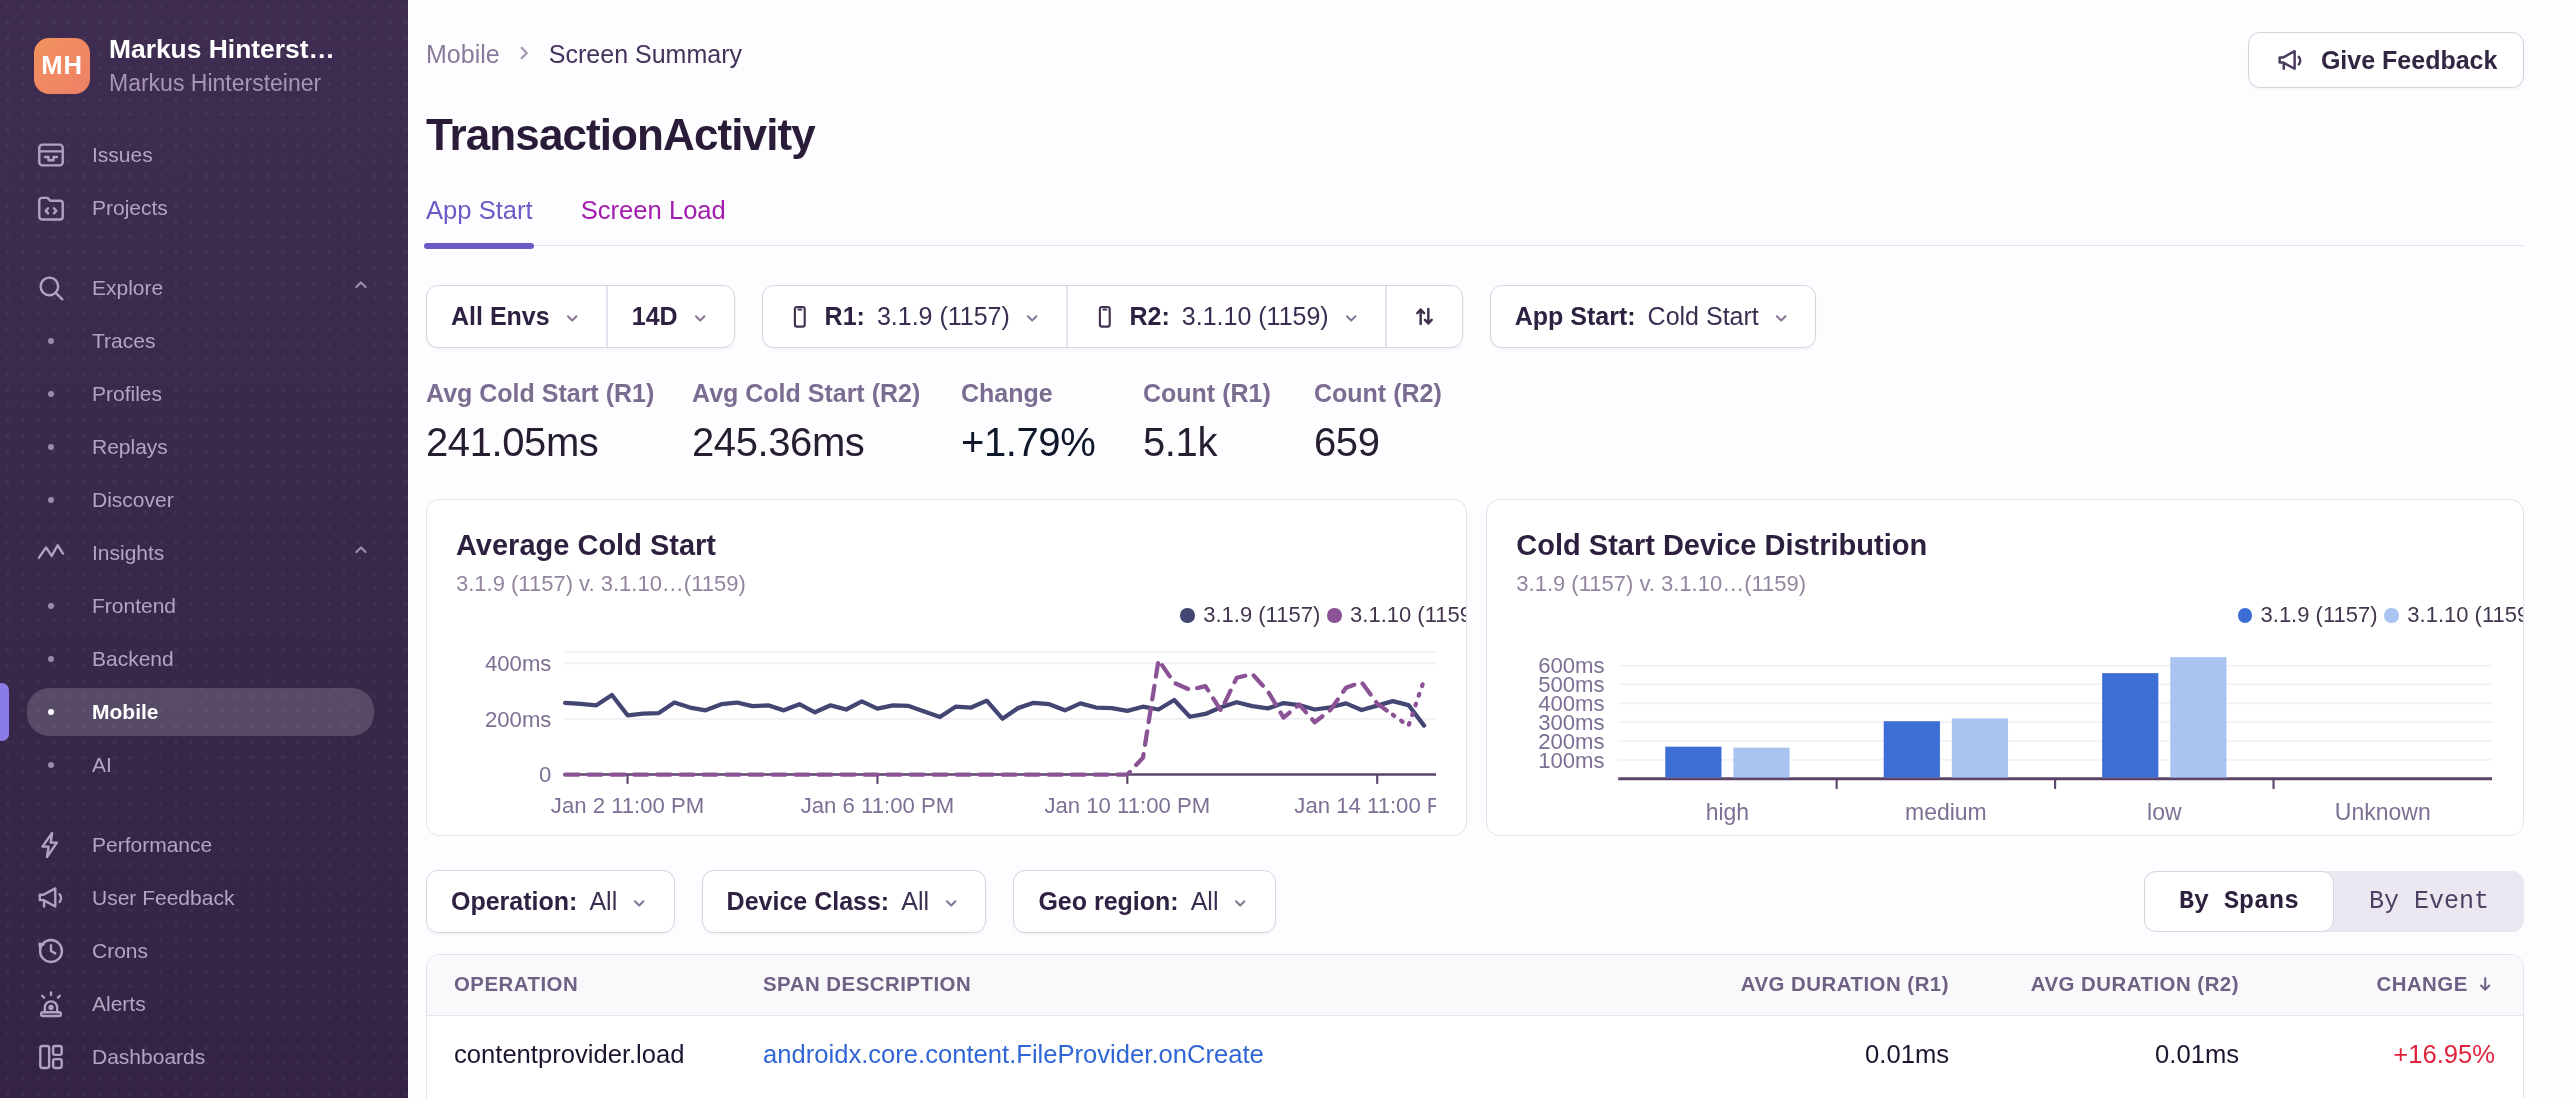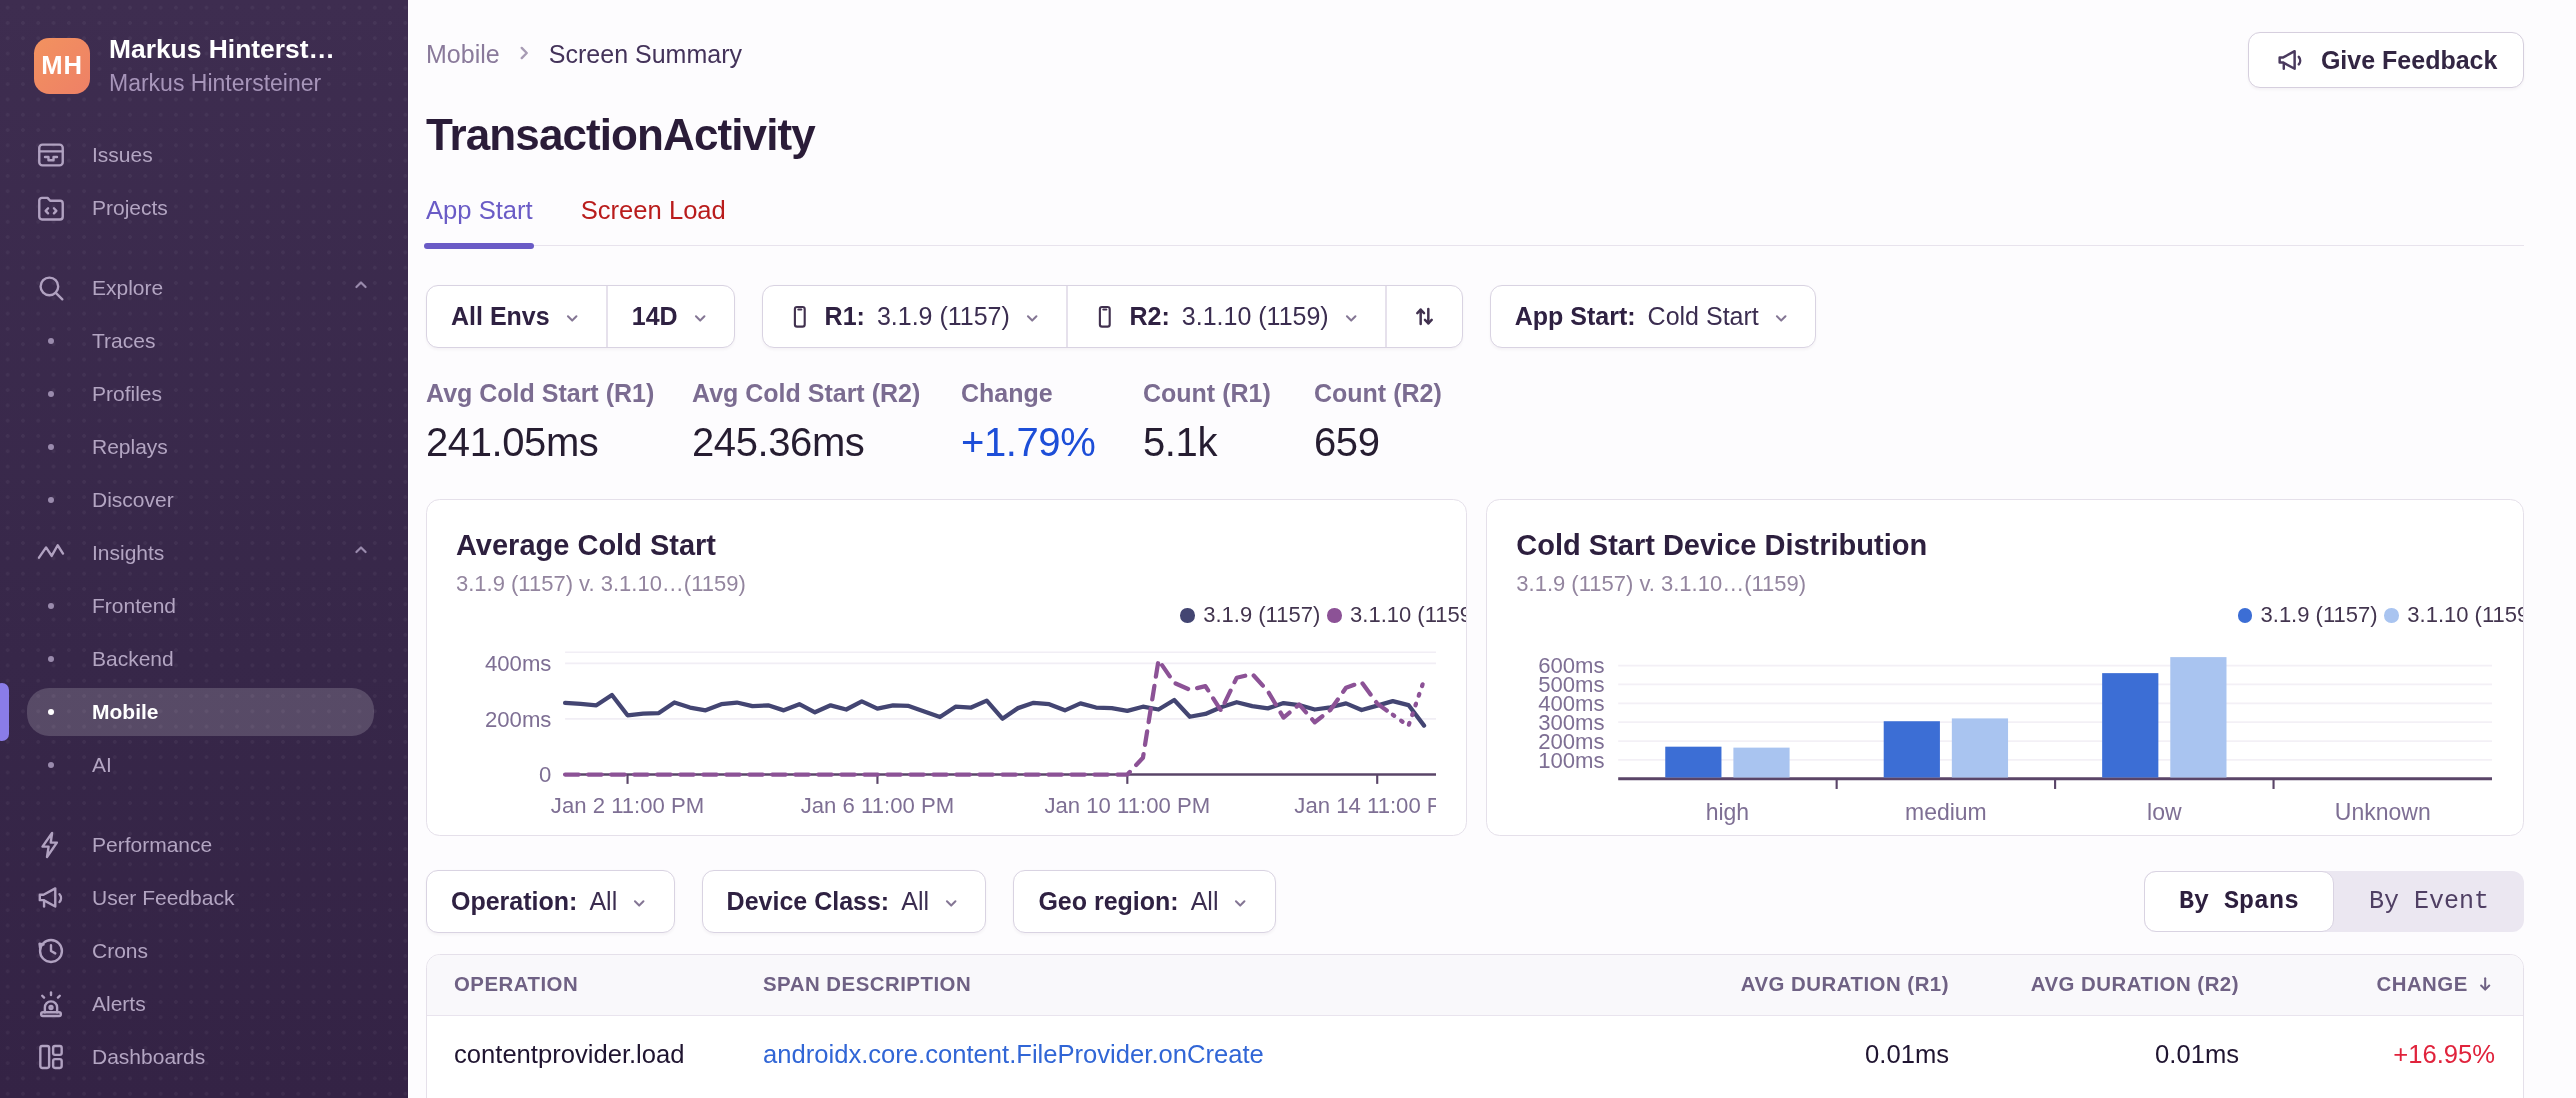--- a/index.html
+++ b/index.html
@@ -65,21 +65,21 @@
     display:flex;align-items:center;gap:15.3px;height:56px;padding:0 25.6px;
     background:#fff;border:1.7px solid #d6cfde;border-radius:12px;
     font-size:25px;font-weight:700;color:#332643;cursor:pointer;
     box-shadow:0 1.7px 2.6px rgba(40,20,60,0.04);
     font-family:inherit;
   }
   .feedback-btn svg{width:31px;height:31px;stroke:#4a3a5e;fill:none;stroke-width:1.9;stroke-linecap:round;stroke-linejoin:round;}
   .page-title{margin-top:22px;font-size:44px;font-weight:700;letter-spacing:-0.9px;color:#2a1c38;}
   
   .tabs{margin-top:36px;display:flex;gap:48px;border-bottom:1.7px solid #e8e3ed;}
-  .tab{position:relative;padding-bottom:20.4px;font-size:25.6px;color:#b91c1c;cursor:pointer;}
+  .tab{position:relative;padding-bottom:20.4px;font-size:25.6px;color:#a21caf;cursor:pointer;}
   .tab.active{color:#6a5bc6;}
   .tab.active::after{content:"";position:absolute;left:-1.7px;right:-1.7px;bottom:-3.4px;height:6px;border-radius:3.4px;background:#6a5bc6;}
   
   .filterrow{margin-top:39px;display:flex;align-items:center;gap:27px;}
   .fgroup{
     display:inline-flex;align-items:stretch;background:#fff;
     border:1.7px solid #d9d3e2;border-radius:12px;height:61px;
     box-shadow:0 1.7px 2.6px rgba(40,20,60,0.04);overflow:hidden;
   }
   .fitem{
@@ -90,21 +90,21 @@
   .fitem .fv{color:#3b2d50;}
   .fdiv{width:1.7px;background:#e6e1ec;}
   .fitem svg.chev{width:20.4px;height:20.4px;stroke:#857795;fill:none;stroke-width:2.4;stroke-linecap:round;stroke-linejoin:round;margin-top:1.7px;}
   .fitem svg.phone{width:25.6px;height:25.6px;stroke:#41314f;fill:none;stroke-width:2;stroke-linecap:round;stroke-linejoin:round;}
   .fitem svg.swap{width:27px;height:27px;stroke:#41314f;fill:none;stroke-width:2.2;stroke-linecap:round;stroke-linejoin:round;}
   
   .stats{margin-top:31px;display:flex;}
   .stat{min-width:0;}
   .stat .sl{font-size:25px;font-weight:700;color:#7b6c91;white-space:nowrap;}
   .stat .sv{margin-top:12px;font-size:40px;color:#261d31;letter-spacing:-0.4px;}
-  .stat .sv.bad{color:#1d4ed8;}
+  .stat .sv.bad{color:#0f172a;}
   .stat:nth-child(1){width:266px;}
   .stat:nth-child(2){width:269px;}
   .stat:nth-child(3){width:182px;}
   .stat:nth-child(4){width:171px;}
   
   .chartsrow{margin-top:34px;display:flex;gap:19.6px;}
   .card{
     background:#fff;border:1.7px solid #e5e0ea;border-radius:13.6px;
     position:relative;overflow:hidden;
   }

